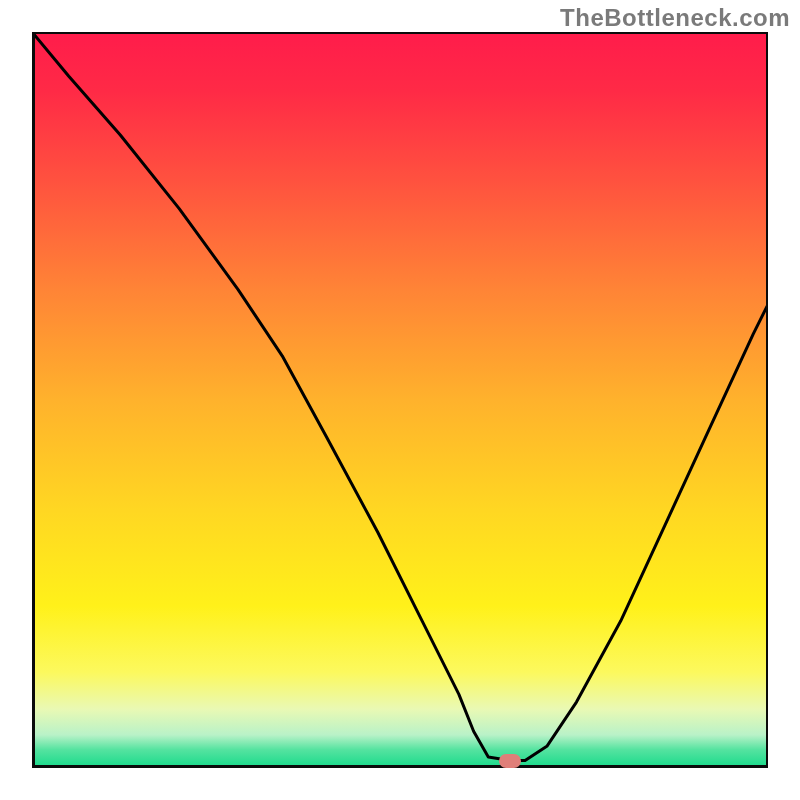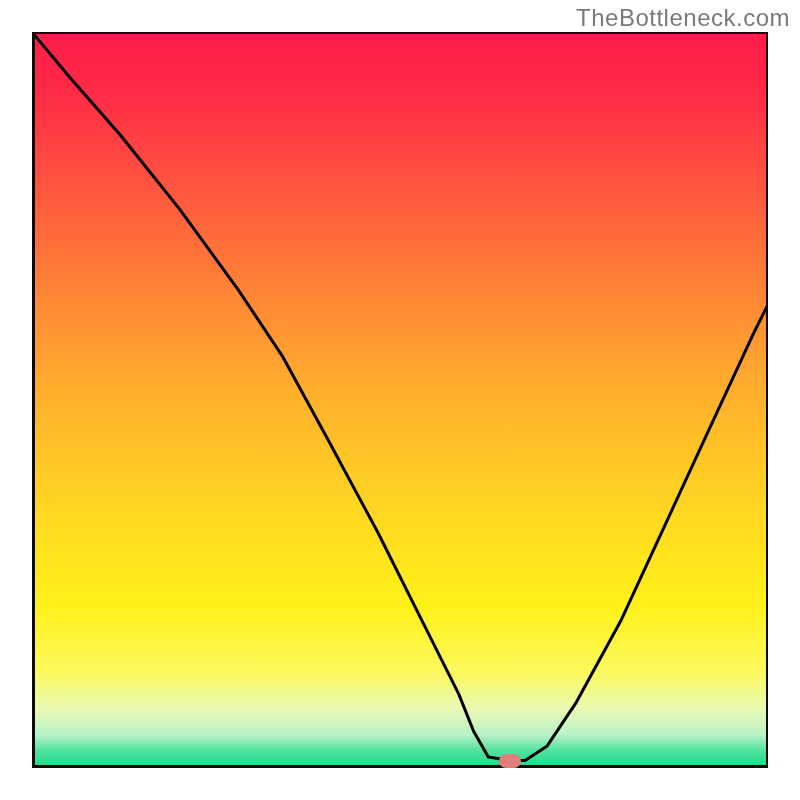--- a/index.html
+++ b/index.html
@@ -13,21 +13,21 @@
   .wrap {
     position: relative;
     width: 800px;
     height: 800px;
   }
   .watermark {
     position: absolute;
     top: 4px;
     right: 10px;
     font-size: 24px;
-    font-weight: 400;
+    font-weight: 700;
     color: #7a7a7a;
     letter-spacing: 0.5px;
     z-index: 10;
   }
   .plot-border {
     position: absolute;
     left: 32px;
     top: 32px;
     width: 736px;
     height: 736px;

